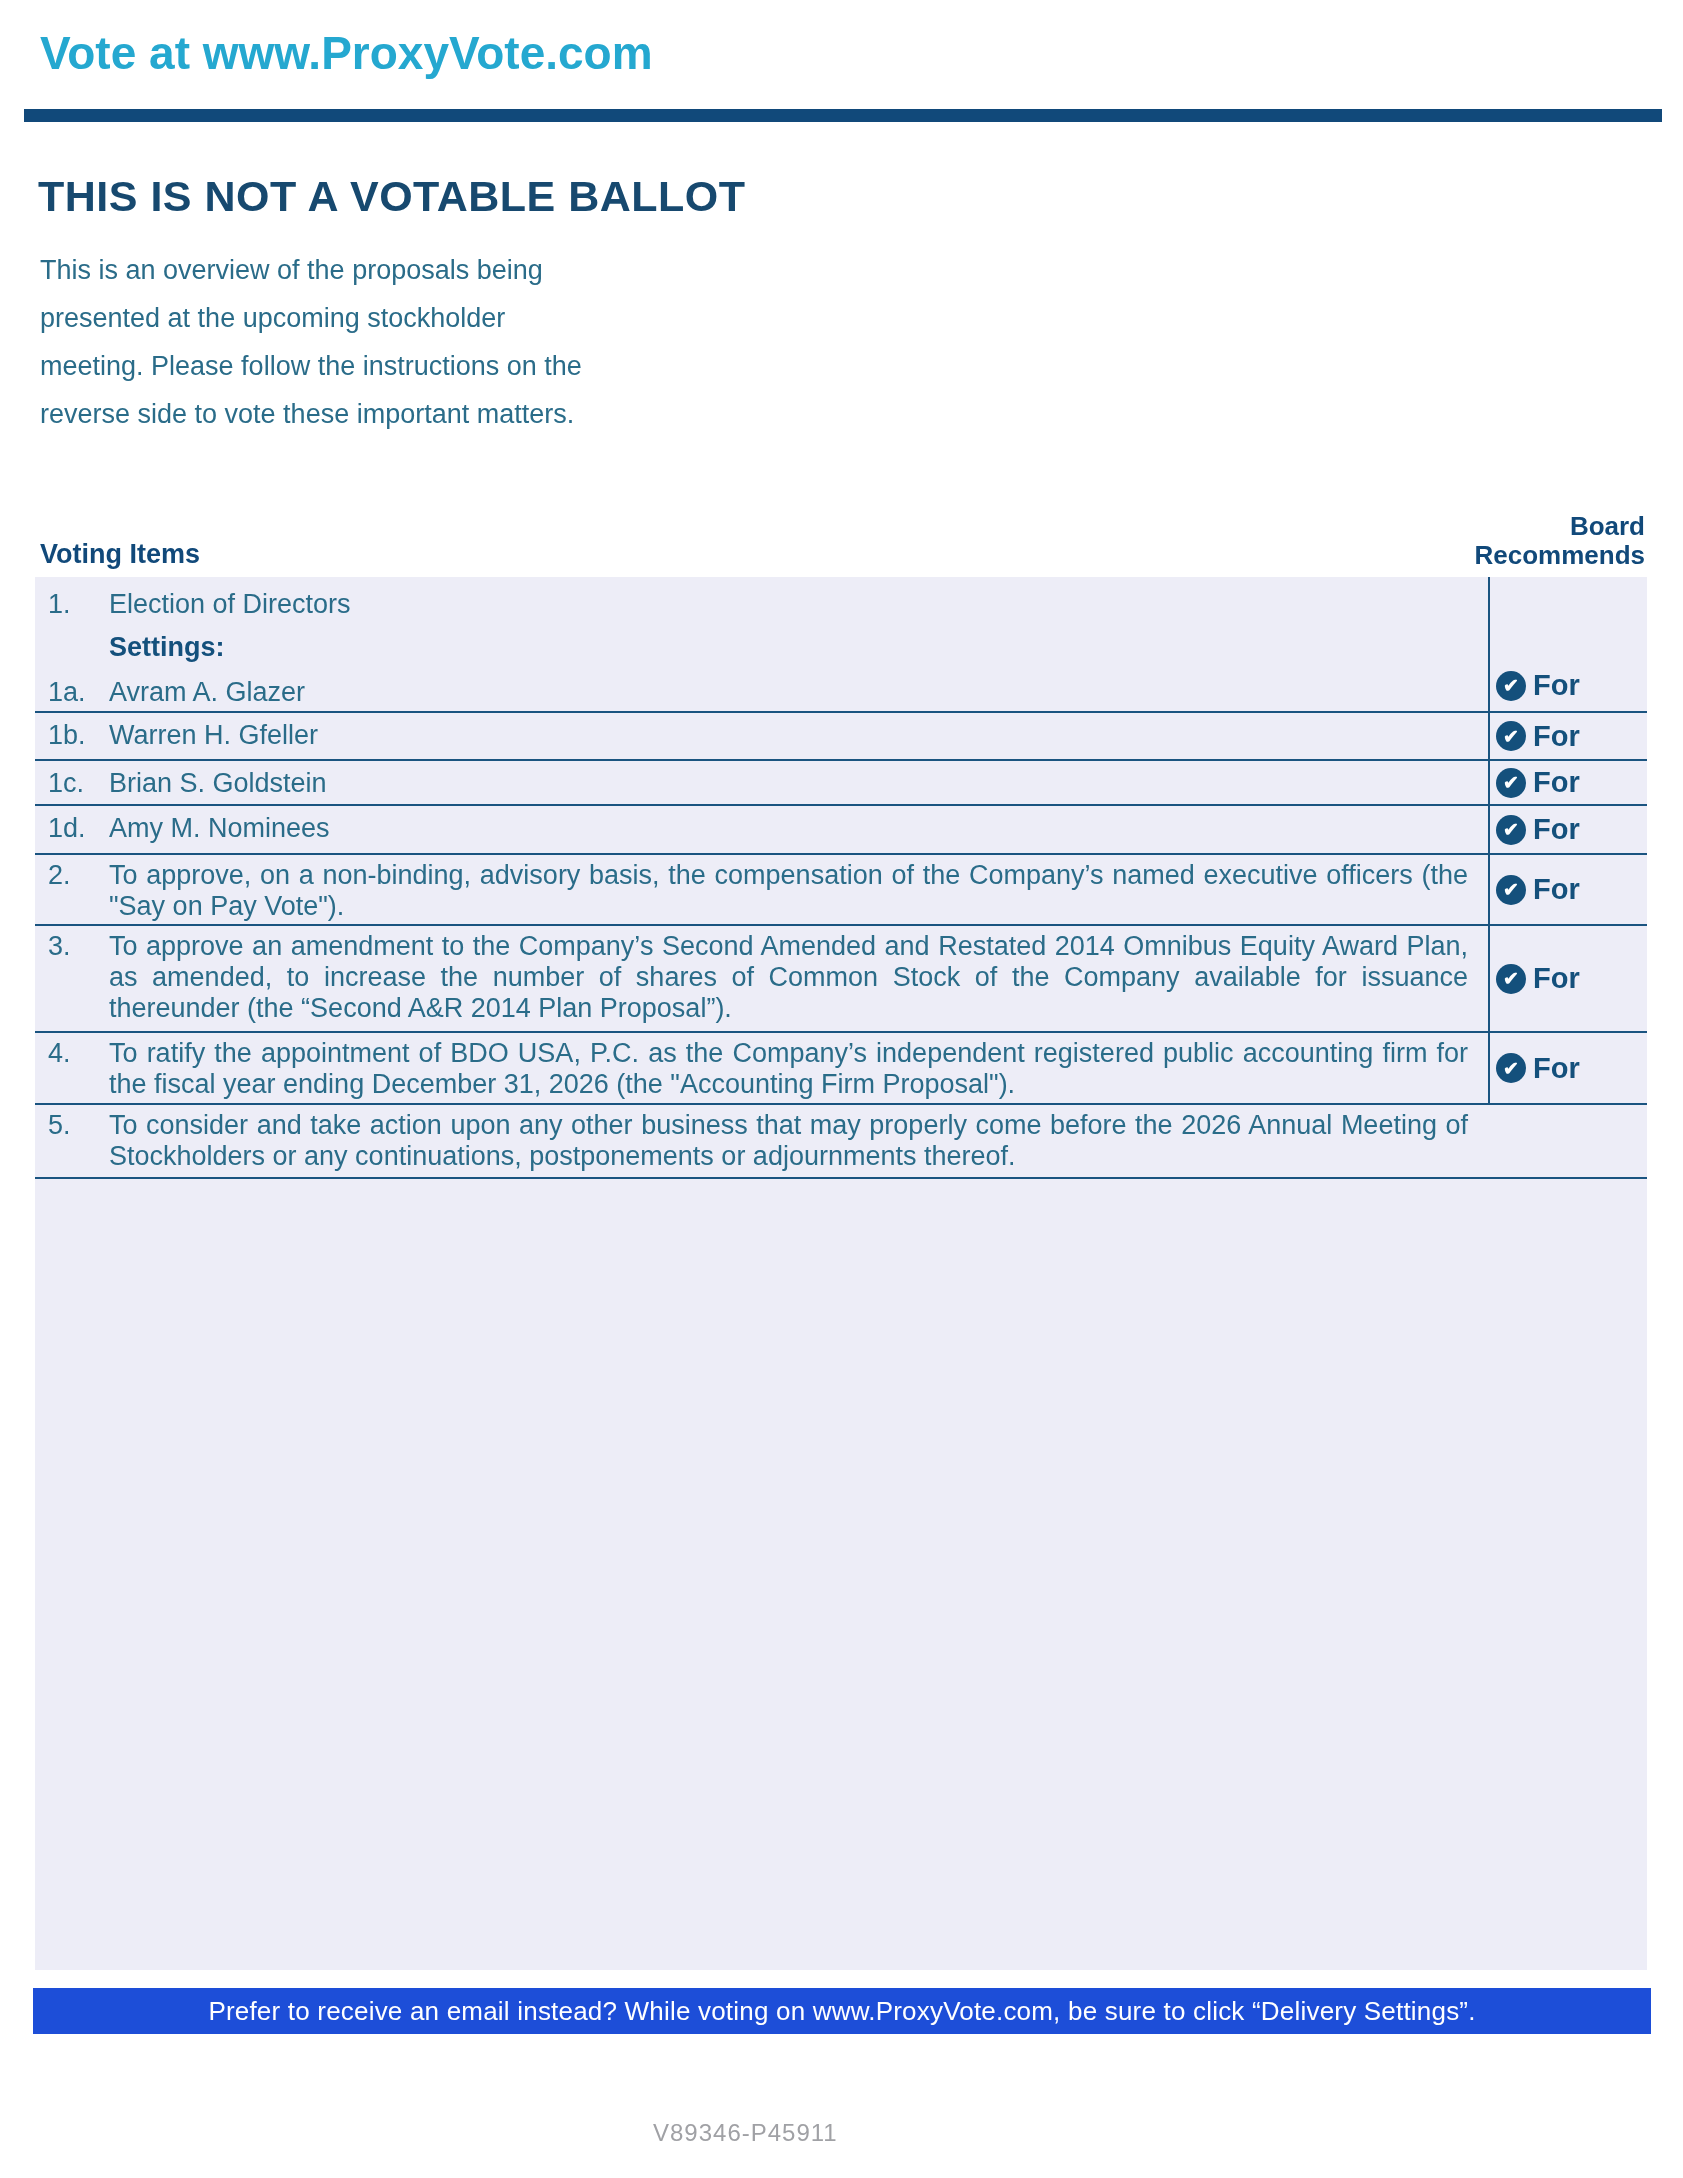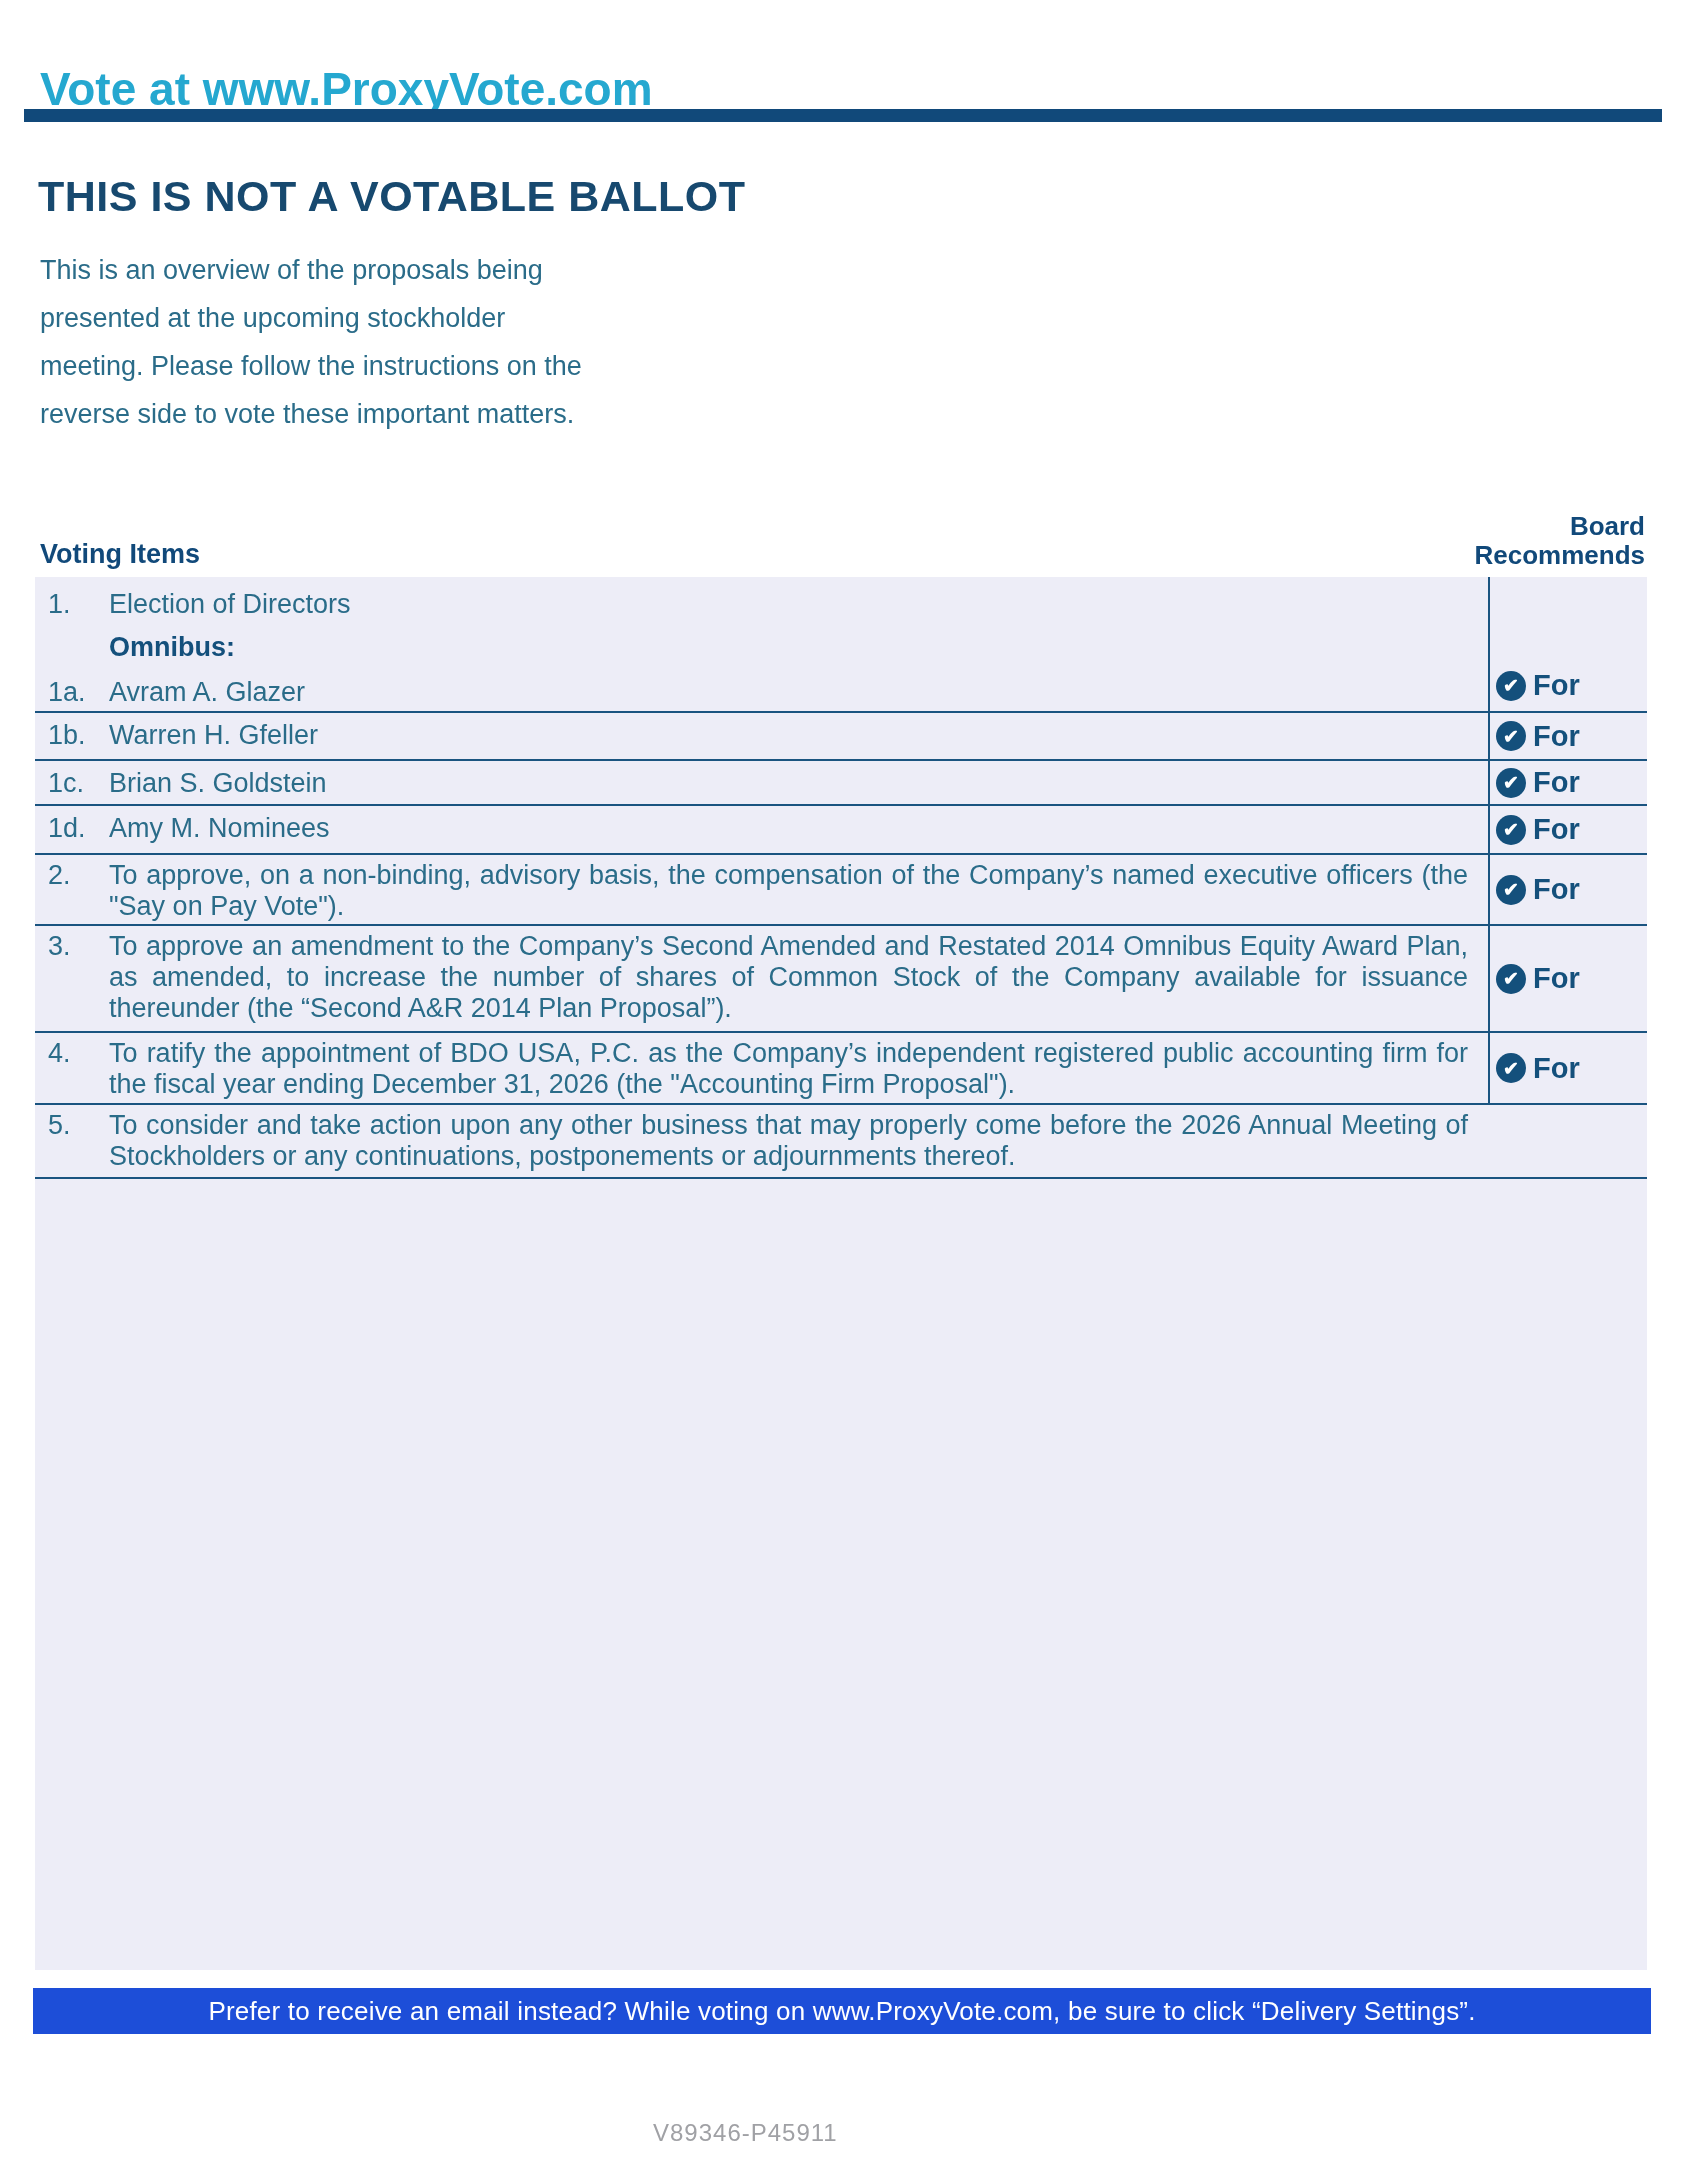--- a/index.html
+++ b/index.html
@@ -3,21 +3,21 @@
 <meta charset="utf-8">
 <style>
   html,body{margin:0;padding:0;background:#ffffff;}
   .page{
     position:relative;width:1683px;height:2178px;background:#ffffff;
     font-family:"Liberation Sans", sans-serif;overflow:hidden;
   }
   
   .brand-title{
     position:absolute;left:40px;top:26px;
-    font-size:46px;font-weight:bold;color:#25A8D0;letter-spacing:0;margin-top:36px;
+    font-size:46px;font-weight:bold;color:#25A8D0;letter-spacing:0;
   }
   .top-rule{
     position:absolute;left:24px;top:109px;width:1638px;height:13px;background:#11497A;
   }
   
   .notice-title{
     position:absolute;left:38px;top:172px;
     font-size:43px;font-weight:bold;color:#17496F;letter-spacing:0.5px;
   }
   .notice-desc{
@@ -105,21 +105,21 @@
   </div>
 
   <div class="vote-table">
 
     <div class="vrow" style="height:136px">
       <div class="cell-text rt1">
         <div class="line">
           <span class="num">1.</span>
           <span class="txt">Election of Directors</span>
         </div>
-        <div class="nominees-label">Omnibus:</div>
+        <div class="nominees-label">Settings:</div>
         <div class="line">
           <span class="num">1a.</span>
           <span class="txt">Avram A. Glazer</span>
         </div>
       </div>
       <div class="cell-rec bottom-align">
         <div class="rec">
           <span class="chk-circle">
               <span>✔</span>
             </span>

